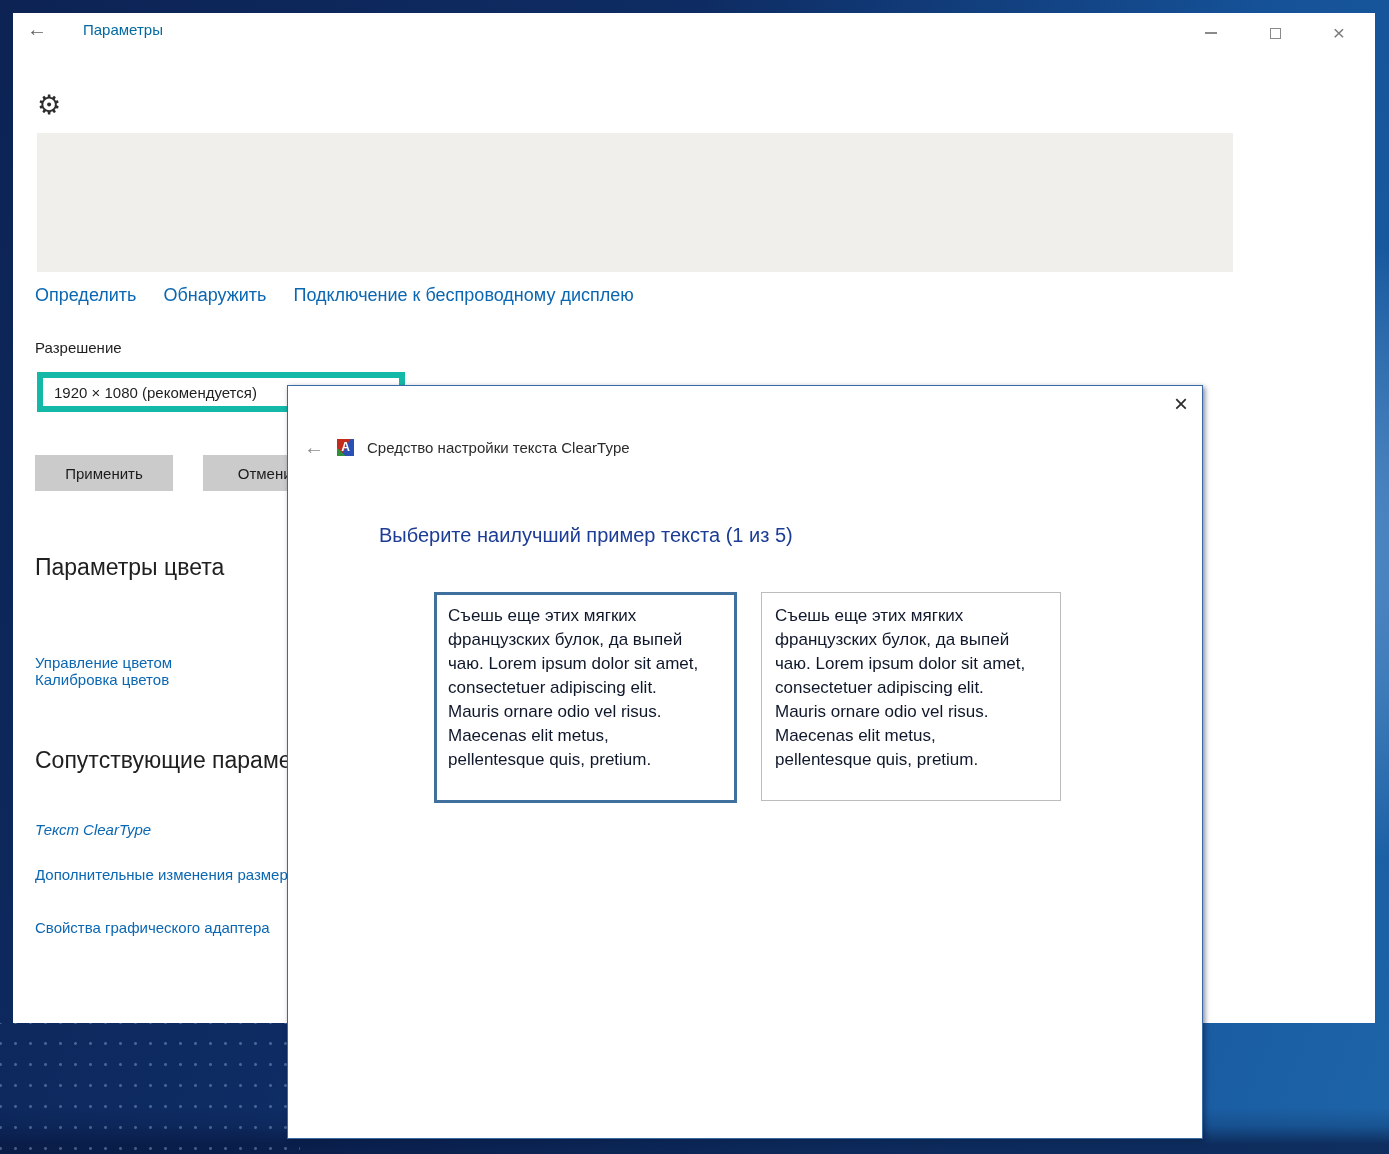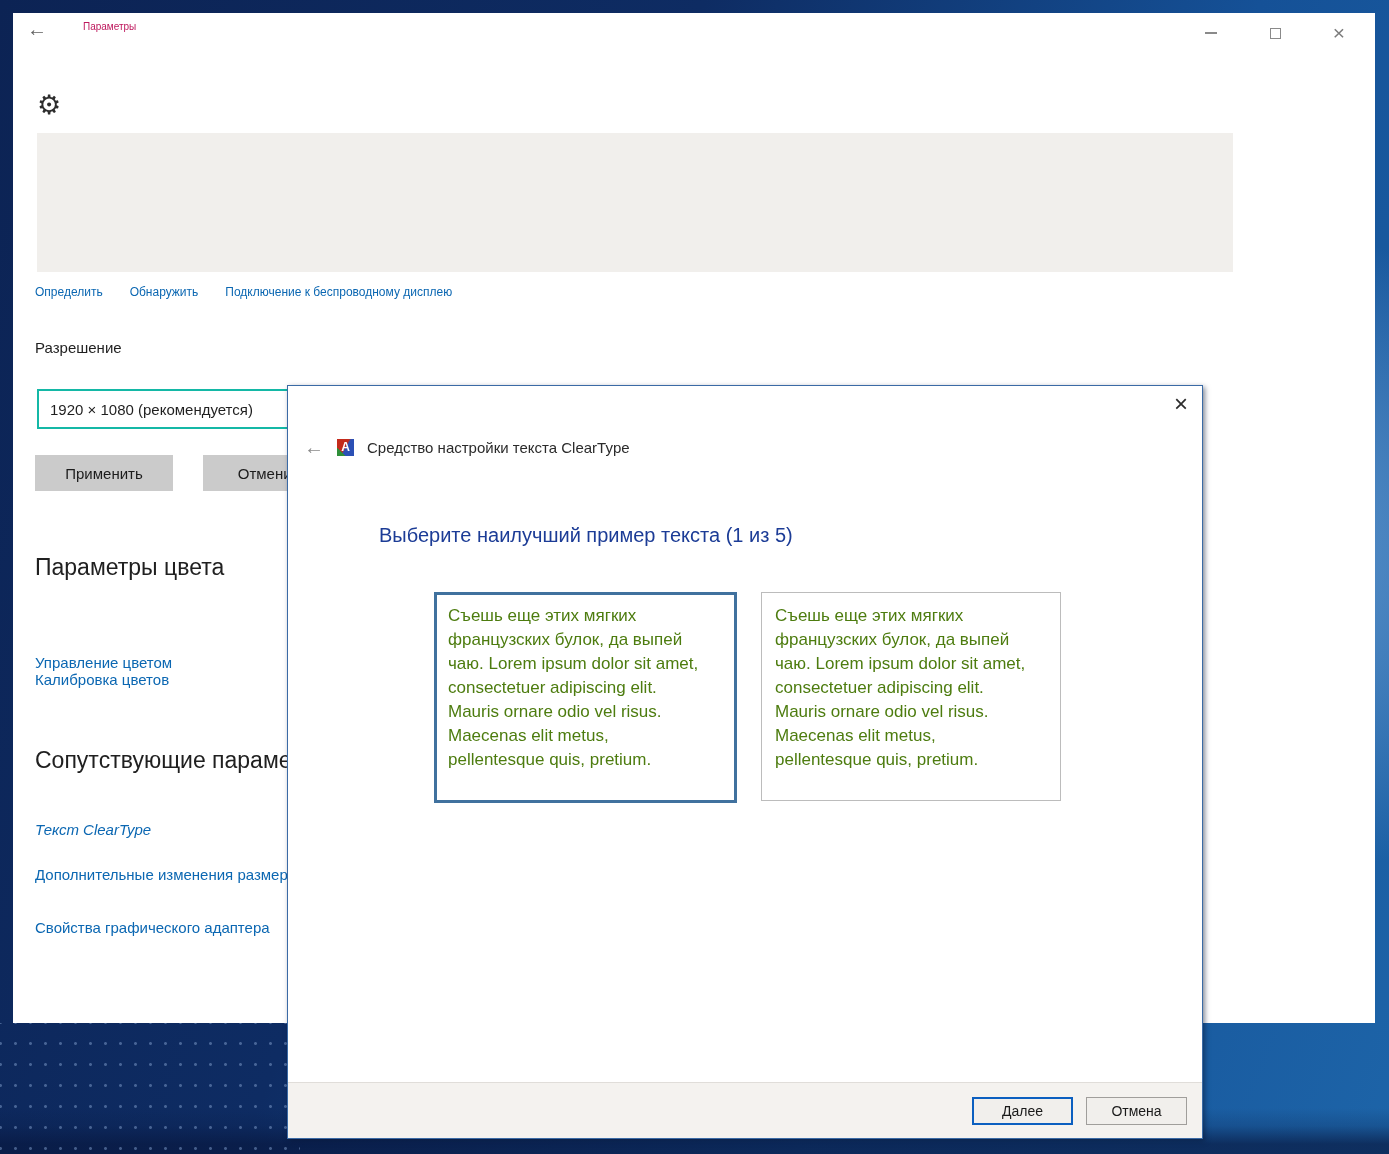--- a/index.html
+++ b/index.html
@@ -23,39 +23,39 @@
     background-size: 15px 21px; background-position: 8px 10px;
   }
 
   
   .settings-window {
     position: absolute; left: 13px; top: 13px; width: 1362px; height: 1010px;
     background: #ffffff; z-index: 1;
   }
   .titlebar { position: absolute; left: 0; top: 0; width: 100%; height: 42px; }
   .ts-back { position: absolute; left: 14px; top: 5px; font-size: 20px; color: #5f5f5f; cursor: default; }
-  .ts-title { position: absolute; left: 70px; top: 8px; font-size: 10px; color: #be185d; }
+  .ts-title { position: absolute; left: 70px; top: 8px; font-size: 15px; color: #0369a1; }
   .win-controls { position: absolute; right: 26px; top: 8px; display: flex; gap: 44px; align-items: center; height: 24px; }
   .wc { display: flex; align-items: center; justify-content: center; width: 20px; height: 20px; color: #7c7c7c; }
   .min-bar { width: 12px; height: 2px; background: #8a8a8a; }
   .max-box { width: 11px; height: 11px; border: 1.5px solid #8a8a8a; background: transparent; }
   .wc.close { font-size: 21px; line-height: 20px; }
 
   .gear { position: absolute; left: 24px; top: 76px; font-size: 27px; color: #2d2d2d; }
   .page-heading { position: absolute; left: 80px; top: 70px; font-size: 33px; font-weight: 300; letter-spacing: .2px; color: #202020; }
 
   .preview-box { position: absolute; left: 24px; top: 120px; width: 1196px; height: 139px; background: #f1efec; }
 
   .display-links { position: absolute; left: 22px; top: 272px; display: flex; gap: 27px; }
-  .link { color: #0b67b2; font-size: 12px; text-decoration: none; cursor: pointer; white-space: nowrap; }
+  .link { color: #0b67b2; font-size: 18px; text-decoration: none; cursor: pointer; white-space: nowrap; }
 
   .res-label { position: absolute; left: 22px; top: 326px; font-size: 15px; color: #1f1f1f; }
   .res-dropdown {
-    position: absolute; left: 24px; top: 376px; width: 368px; height: 40px;
-    background: #fff; border: 2px solid #14b8a6; display: flex; align-items: center;
+    position: absolute; left: 24px; top: 359px; width: 368px; height: 40px;
+    background: #fff; border: 6px solid #14b8a6; display: flex; align-items: center;
   }
   .res-value { margin-left: 11px; font-size: 15px; color: #1f1f1f; white-space: nowrap; overflow: hidden; }
   .res-chevron { position: absolute; right: 20px; top: 13px; width: 9px; height: 9px;
     border-right: 2px solid #555; border-bottom: 2px solid #555; transform: rotate(45deg); }
 
   .settings-btn {
     position: absolute; top: 442px; height: 36px; width: 138px;
     background: #cbcbcb; border: none; font-size: 15px; color: #1c1c1c;
     font-family: "Liberation Sans", sans-serif; cursor: pointer;
   }
@@ -91,21 +91,21 @@
   .ct-icon-letter { color: #fff; font-size: 12px; font-weight: bold; line-height: 17px; }
   .dlg-title { font-size: 15px; color: #2b2b2b; white-space: nowrap; }
 
   .dlg-heading { position: absolute; left: 91px; top: 138px; font-size: 20px; color: #1c3c96; white-space: nowrap; }
 
   .sample {
     position: absolute; top: 206px; background: #fff; padding: 9px 11px; cursor: pointer;
   }
   .sample.selected { left: 146px; width: 303px; height: 211px; border: 3px solid #40719e; }
   .sample.plain    { left: 473px; width: 300px; height: 209px; border: 1px solid #bcbcbc; padding: 11px 13px; }
-  .sample-text { font-size: 17px; line-height: 24px; color: #4d7c0f; white-space: pre-line; }
+  .sample-text { font-size: 17px; line-height: 24px; color: #0f172a; white-space: pre-line; }
 
   .dlg-footer {
     position: absolute; left: 0; right: 0; bottom: 0; height: 56px;
     background: #f4f2ef; border-top: 1px solid #e0ddd9;
     display: flex; align-items: center; justify-content: flex-end; gap: 13px; padding-right: 15px;
   }
   .dlg-btn {
     width: 101px; height: 28px; background: #f1efec; font-size: 14px; color: #1a1a1a;
     font-family: "Liberation Sans", sans-serif; cursor: pointer;
   }
@@ -190,19 +190,15 @@
     <div class="sample plain">
       <span class="sample-text">Съешь еще этих мягких
 французских булок, да выпей
 чаю. Lorem ipsum dolor sit amet,
 consectetuer adipiscing elit.
 Mauris ornare odio vel risus.
 Maecenas elit metus,
 pellentesque quis, pretium.</span>
     </div>
 
-    <div class="dlg-footer">
-      <button class="dlg-btn next">Далее</button>
-      <button class="dlg-btn cancel">Отмена</button>
-    </div>
   </div>
 
 </div>
 
 </body></html>

